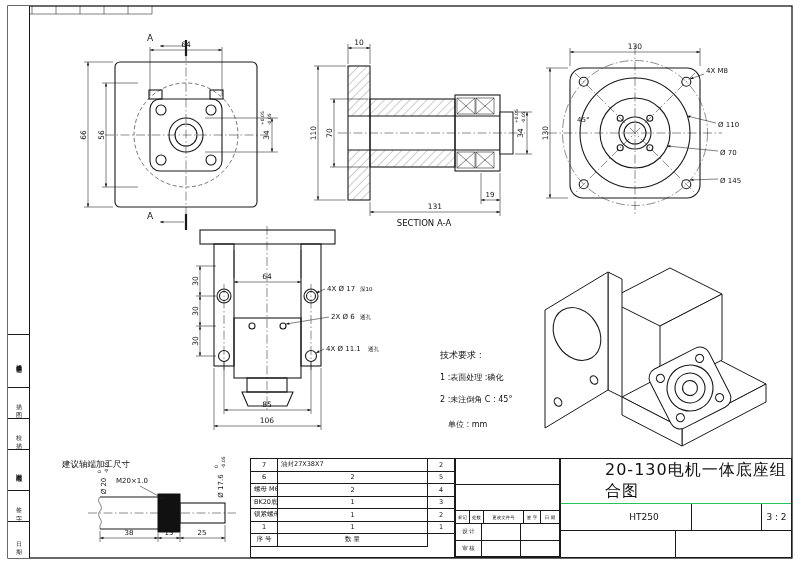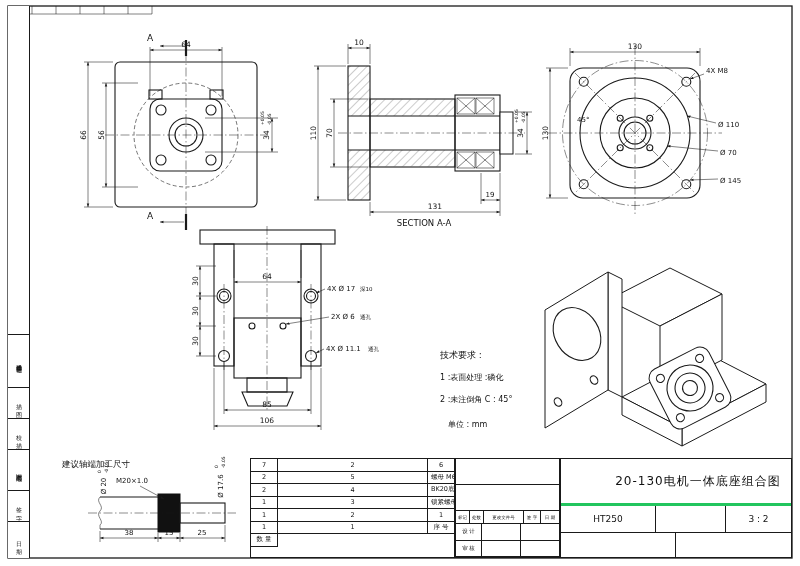--- a/index.html
+++ b/index.html
@@ -36,22 +36,22 @@
   .midgrid{left:455px;top:458px;width:105px;height:100px;border:1px solid #1a1a1a;display:flex;flex-direction:column;background:#fff;}
   .mg-e{height:25px;border-bottom:1px solid #1a1a1a;}
   .mg-labels{height:12px;display:grid;grid-template-columns:14px 14px 40px 17px 1fr;border-bottom:1px solid #1a1a1a;font-size:4.5px;}
   .mg-labels>div{border-right:1px solid #1a1a1a;display:flex;align-items:center;justify-content:center;overflow:hidden;white-space:nowrap;}
   .mg-labels>div:last-child{border-right:none;}
   .mg-roles{flex:1;display:grid;grid-template-columns:26px 39px 1fr;grid-auto-rows:1fr;font-size:5.5px;}
   .mg-roles>div{border-right:1px solid #1a1a1a;border-bottom:1px solid #1a1a1a;display:flex;align-items:center;justify-content:center;}
   .mg-roles>div:nth-child(3n){border-right:none;}
   
   .tb{left:560px;top:458px;width:232px;height:100px;border:1px solid #1a1a1a;display:flex;flex-direction:column;background:#fff;}
-  .tb-title{height:44px;border-bottom:3px solid #22c55e;display:flex;align-items:center;justify-content:center;font-size:12px;letter-spacing:1px;padding-left:44px;}
-  .tb-mid{height:26px;border-bottom:1px solid #1a1a1a;display:grid;grid-template-columns:95px 70px 1fr;}
+  .tb-title{height:44px;border-bottom:1px solid #22c55e;display:flex;align-items:center;justify-content:center;font-size:16px;letter-spacing:1px;padding-left:44px;}
+  .tb-mid{height:26px;border-bottom:1px solid #1a1a1a;display:grid;grid-template-columns:95px 70px 1fr;padding-left:36px;}
   .tb-mid>div{border-right:1px solid #1a1a1a;display:flex;align-items:center;justify-content:center;font-size:9px;}
   .tb-mid>div:last-child{border-right:none;}
   .tb-bot{flex:1;display:grid;grid-template-columns:1fr 1fr;}
   .tb-bot>div{border-right:1px solid #1a1a1a;}
   .tb-bot>div:last-child{border-right:none;}
 </style>
 </head>
 <body>
 
 <div class="abs" style="inset:0;">
@@ -353,20 +353,21 @@
   <div class="mbox" style="height:52px">借通用件登记</div>
   <div class="mbox" style="height:30px">描 图</div>
   <div class="mbox" style="height:30px">校 描</div>
   <div class="mbox" style="height:40px">旧底图总号</div>
   <div class="mbox" style="height:30px">签 字</div>
   <div class="mbox" style="height:36px">日 期</div>
 </div>
 
 <div class="abs bom">
   <div>7</div>
+      <div class="nm">油封27X38X7</div>
       <div>2</div>
   <div>6</div>
       <div>2</div>
   <div>5</div>
       <div class="nm">螺母 M6</div>
       <div>2</div>
   <div>4</div>
       <div class="nm">BK20底座</div>
       <div>1</div>
   <div>3</div>

